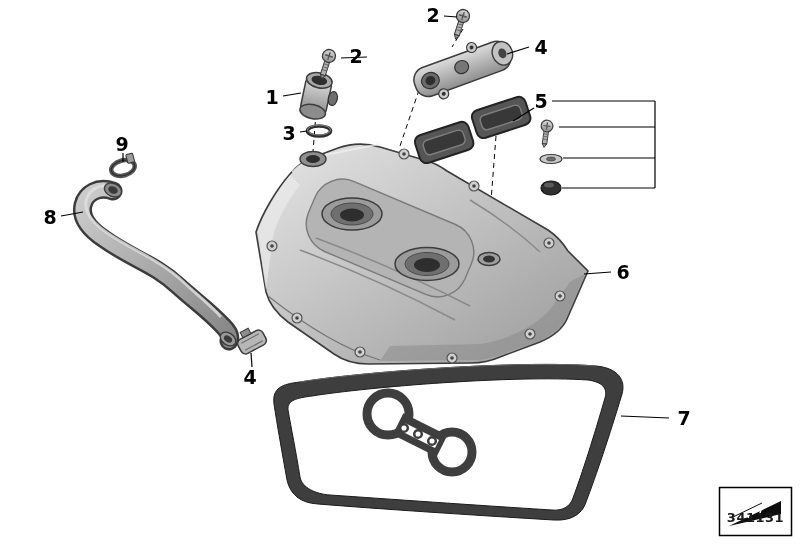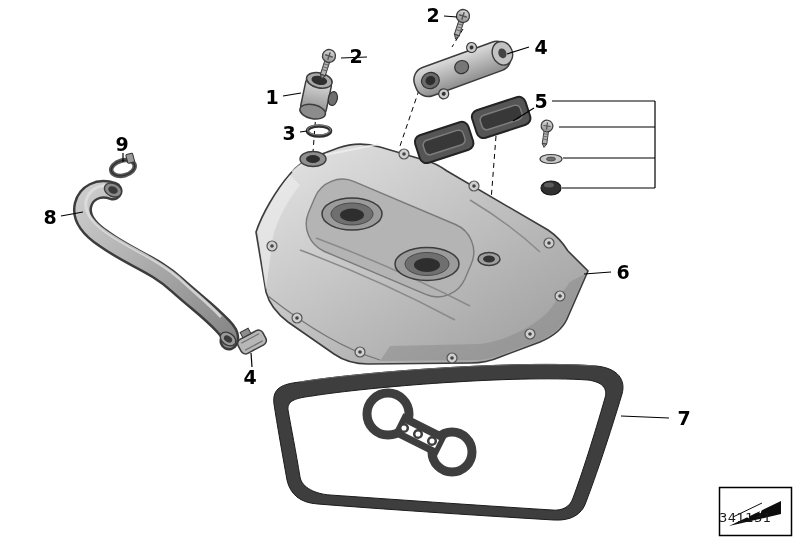--- a/index.html
+++ b/index.html
@@ -7,22 +7,22 @@
     position:relative;width:800px;height:560px;background:#ffffff;
     overflow:hidden;font-family:"DejaVu Sans",sans-serif;
   }
   .stage svg{position:absolute;left:0;top:0;}
   .callout{
     position:absolute;transform:translate(-50%,-50%);
     font-weight:700;font-size:19px;color:#000;line-height:1;
     cursor:pointer;user-select:none;
   }
   .plate{
-    position:absolute;left:719px;top:510px;width:73px;
-    font-size:13px;color:#1a1a1a;letter-spacing:.5px;
+    position:absolute;left:719px;top:510px;width:73px;text-align:center;
+    font-size:13px;color:#1a1a1a;letter-spacing:.5px;font-weight:bold;
   }
 </style>
 </head>
 <body>
 
 <div class="stage">
 
   <svg width="800" height="560" viewBox="0 0 800 560">
     <defs>
       <linearGradient id="gCover" x1="0" y1="0" x2="1" y2="1">

